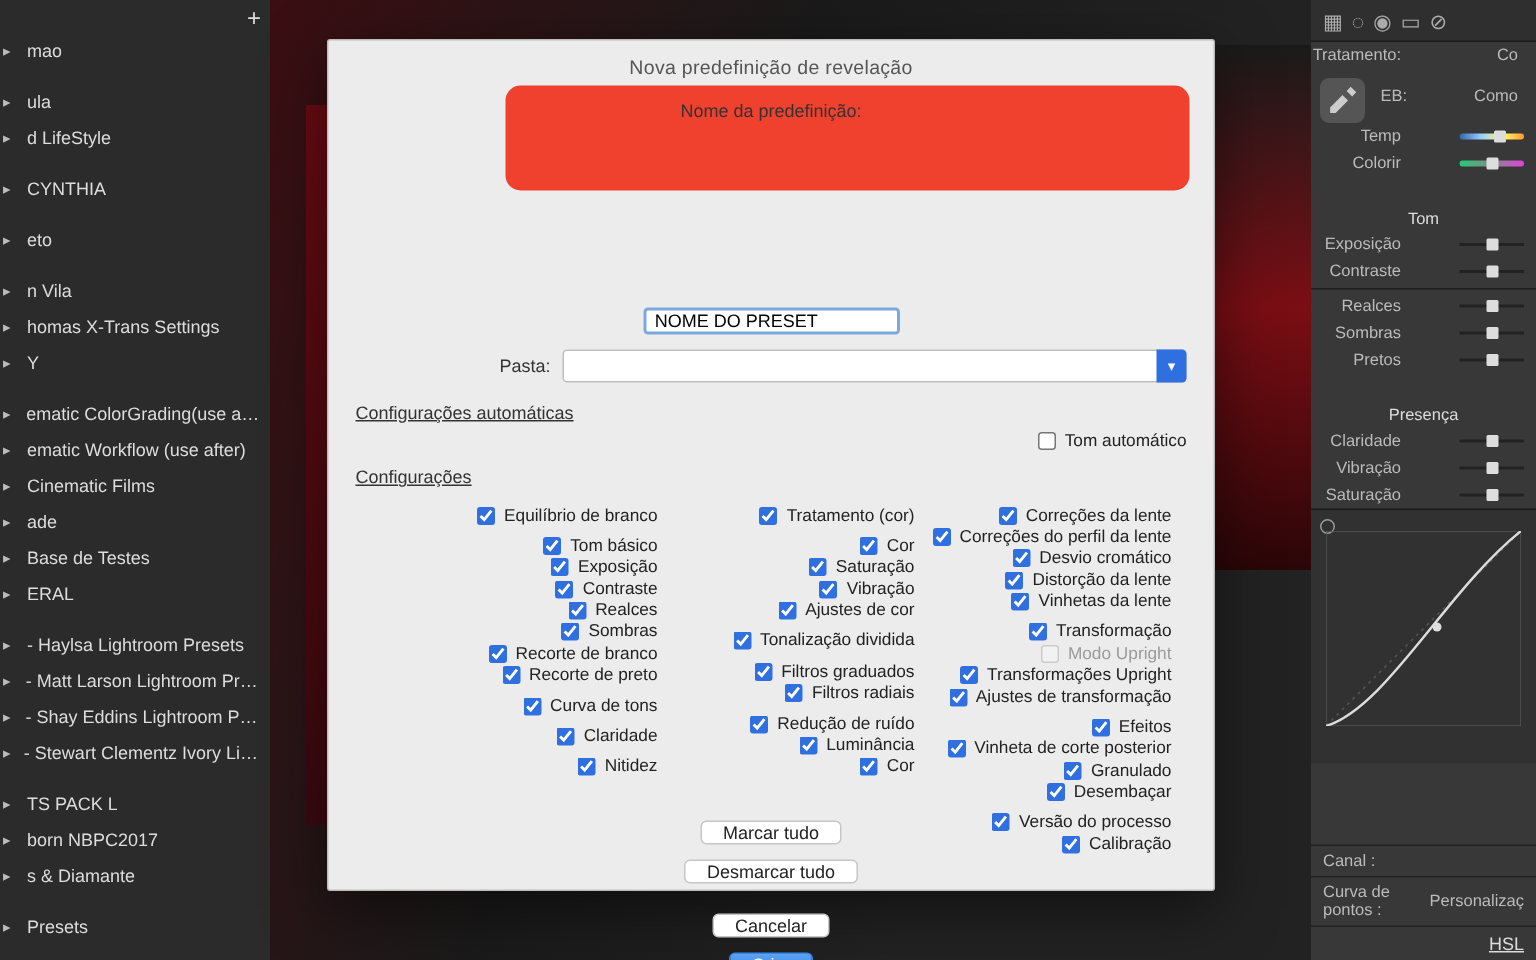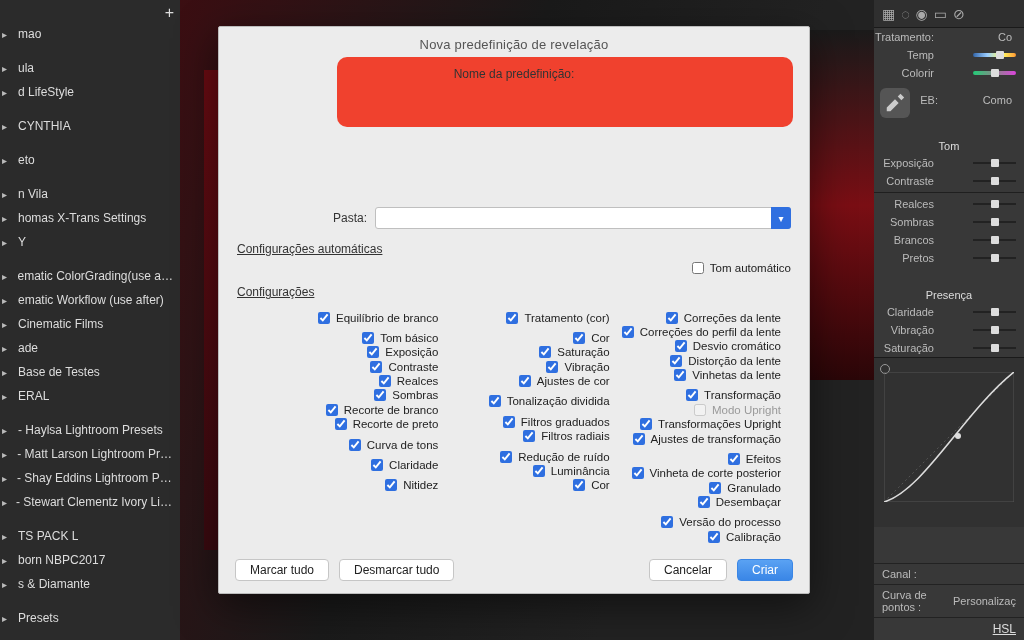--- a/index.html
+++ b/index.html
@@ -56,21 +56,21 @@
   .auto-row { padding-left:24px; }
 
   .settings-grid { display:flex; padding:6px 10px 0 30px; }
   .scol { flex:1 1 0; min-width:0; }
   .chk { display:flex; align-items:center; gap:6px; padding:1.2px 0; font-size:11.5px; color:#222; white-space:nowrap;justify-content:flex-end; }
   .chk.indent { padding-left:18px; }
   .chk.disabled { color:#9a9a9a; }
   .chk input { width:12px; height:12px; accent-color:#2f6fe0; }
   .spacer4 { height:6px; }
 
-  .modal-footer { position:absolute; left:0; right:0; bottom:0; height:46px; display:flex; align-items:center; padding:0 16px; gap:10px; }
+  .modal-footer { position:absolute; left:0; right:0; bottom:0; height:46px; display:flex; align-items:center; padding:0 16px; gap:10px;flex-direction:column; }
   .btn { height:22px; padding:0 14px; background:#fff; border:1px solid #c6c6c6; border-radius:4px; font-size:12px; color:#222; display:inline-flex; align-items:center; }
   .btn.primary { background:linear-gradient(#5aa2f3,#3a86e6); color:#fff; border:1px solid #3a86e6; }
   .modal-footer .gap { flex:1; }
 </style>
 </head>
 <body>
 
 <div class="left-sidebar">
   <span class="plus">+</span>
   <div class="side-items" id="side-items">
@@ -182,49 +182,49 @@
     <span>▦</span>
     <span>◌</span>
     <span>◉</span>
     <span>▭</span>
     <span>⊘</span>
   </div>
   <div class="rp-row">
     <span class="rlabel">Tratamento:</span>
     <span style="flex:1;text-align:right;padding-right:4px;">Co</span>
   </div>
-  <div id="wb-sliders">
-      <div class="rp-row">
-        <span class="rlabel">Temp</span>
-        <div class="slider">
-          <div style="position: absolute; left: 0px; right: 0px; top: 3px; height: 4px; border-radius: 2px; background: linear-gradient(90deg, rgb(51, 102, 170), rgb(153, 204, 255), rgb(255, 255, 102), rgb(255, 153, 51));"></div>
-          <div class="knob" style="left: 62%;"></div>
-        </div>
-      </div>
-      <div class="rp-row">
-        <span class="rlabel">Colorir</span>
-        <div class="slider">
-          <div style="position: absolute; left: 0px; right: 0px; top: 3px; height: 4px; border-radius: 2px; background: linear-gradient(90deg, rgb(34, 204, 119), rgb(136, 136, 136), rgb(221, 68, 221));"></div>
-          <div class="knob" style="left: 50%;"></div>
-        </div>
-      </div>
-    </div>
   <div style="display:flex;align-items:center;">
     <div class="eyedrop">
       <svg viewBox="0 0 24 24">
           <path d="M18 2l4 4-3 3-4-4 3-3zM3 17l9-9 4 4-9 9H3v-4z" fill="#ccc"></path>
         </svg>
     </div>
     <div style="flex:1;">
       <div class="rp-row" style="padding-left:6px;">
         <span class="rlabel" style="flex:0 0 28px;">EB:</span>
         <span style="text-align:right;flex:1;padding-right:4px;">Como</span>
       </div>
     </div>
   </div>
+  <div id="wb-sliders">
+      <div class="rp-row">
+        <span class="rlabel">Temp</span>
+        <div class="slider">
+          <div style="position: absolute; left: 0px; right: 0px; top: 3px; height: 4px; border-radius: 2px; background: linear-gradient(90deg, rgb(51, 102, 170), rgb(153, 204, 255), rgb(255, 255, 102), rgb(255, 153, 51));"></div>
+          <div class="knob" style="left: 62%;"></div>
+        </div>
+      </div>
+      <div class="rp-row">
+        <span class="rlabel">Colorir</span>
+        <div class="slider">
+          <div style="position: absolute; left: 0px; right: 0px; top: 3px; height: 4px; border-radius: 2px; background: linear-gradient(90deg, rgb(34, 204, 119), rgb(136, 136, 136), rgb(221, 68, 221));"></div>
+          <div class="knob" style="left: 50%;"></div>
+        </div>
+      </div>
+    </div>
   <div class="section-hdr">Tom</div>
   <div id="tom-sliders">
       <div class="rp-row">
         <span class="rlabel">Exposição</span>
         <div class="slider">
           <div class="knob" style="left: 50%;"></div>
         </div>
       </div>
       <div class="rp-row">
         <span class="rlabel">Contraste</span>
@@ -236,26 +236,20 @@
   <div class="divider"></div>
   <div id="clip-sliders">
       <div class="rp-row">
         <span class="rlabel">Realces</span>
         <div class="slider">
           <div class="knob" style="left: 50%;"></div>
         </div>
       </div>
       <div class="rp-row">
         <span class="rlabel">Sombras</span>
-        <div class="slider">
-          <div class="knob" style="left: 50%;"></div>
-        </div>
-      </div>
-      <div class="rp-row">
-        <span class="rlabel">Brancos</span>
         <div class="slider">
           <div class="knob" style="left: 50%;"></div>
         </div>
       </div>
       <div class="rp-row">
         <span class="rlabel">Pretos</span>
         <div class="slider">
           <div class="knob" style="left: 50%;"></div>
         </div>
       </div>
@@ -304,20 +298,21 @@
     </div>
   </div>
 </div>
 
 <div class="modal">
   <div class="modal-title">Nova predefinição de revelação</div>
   <div class="highlight-box"></div>
 
   <div class="field-row name">
     <div class="flabel">Nome da predefinição:</div>
+    <input type="text" value="NOME DO PRESET" style="">
   </div>
   <div class="field-row folder">
     <div class="flabel">Pasta:</div>
     <div class="select-wrap">
       <div class="sel"></div>
       <div class="chev">▾</div>
     </div>
   </div>
 
   <div class="region">

